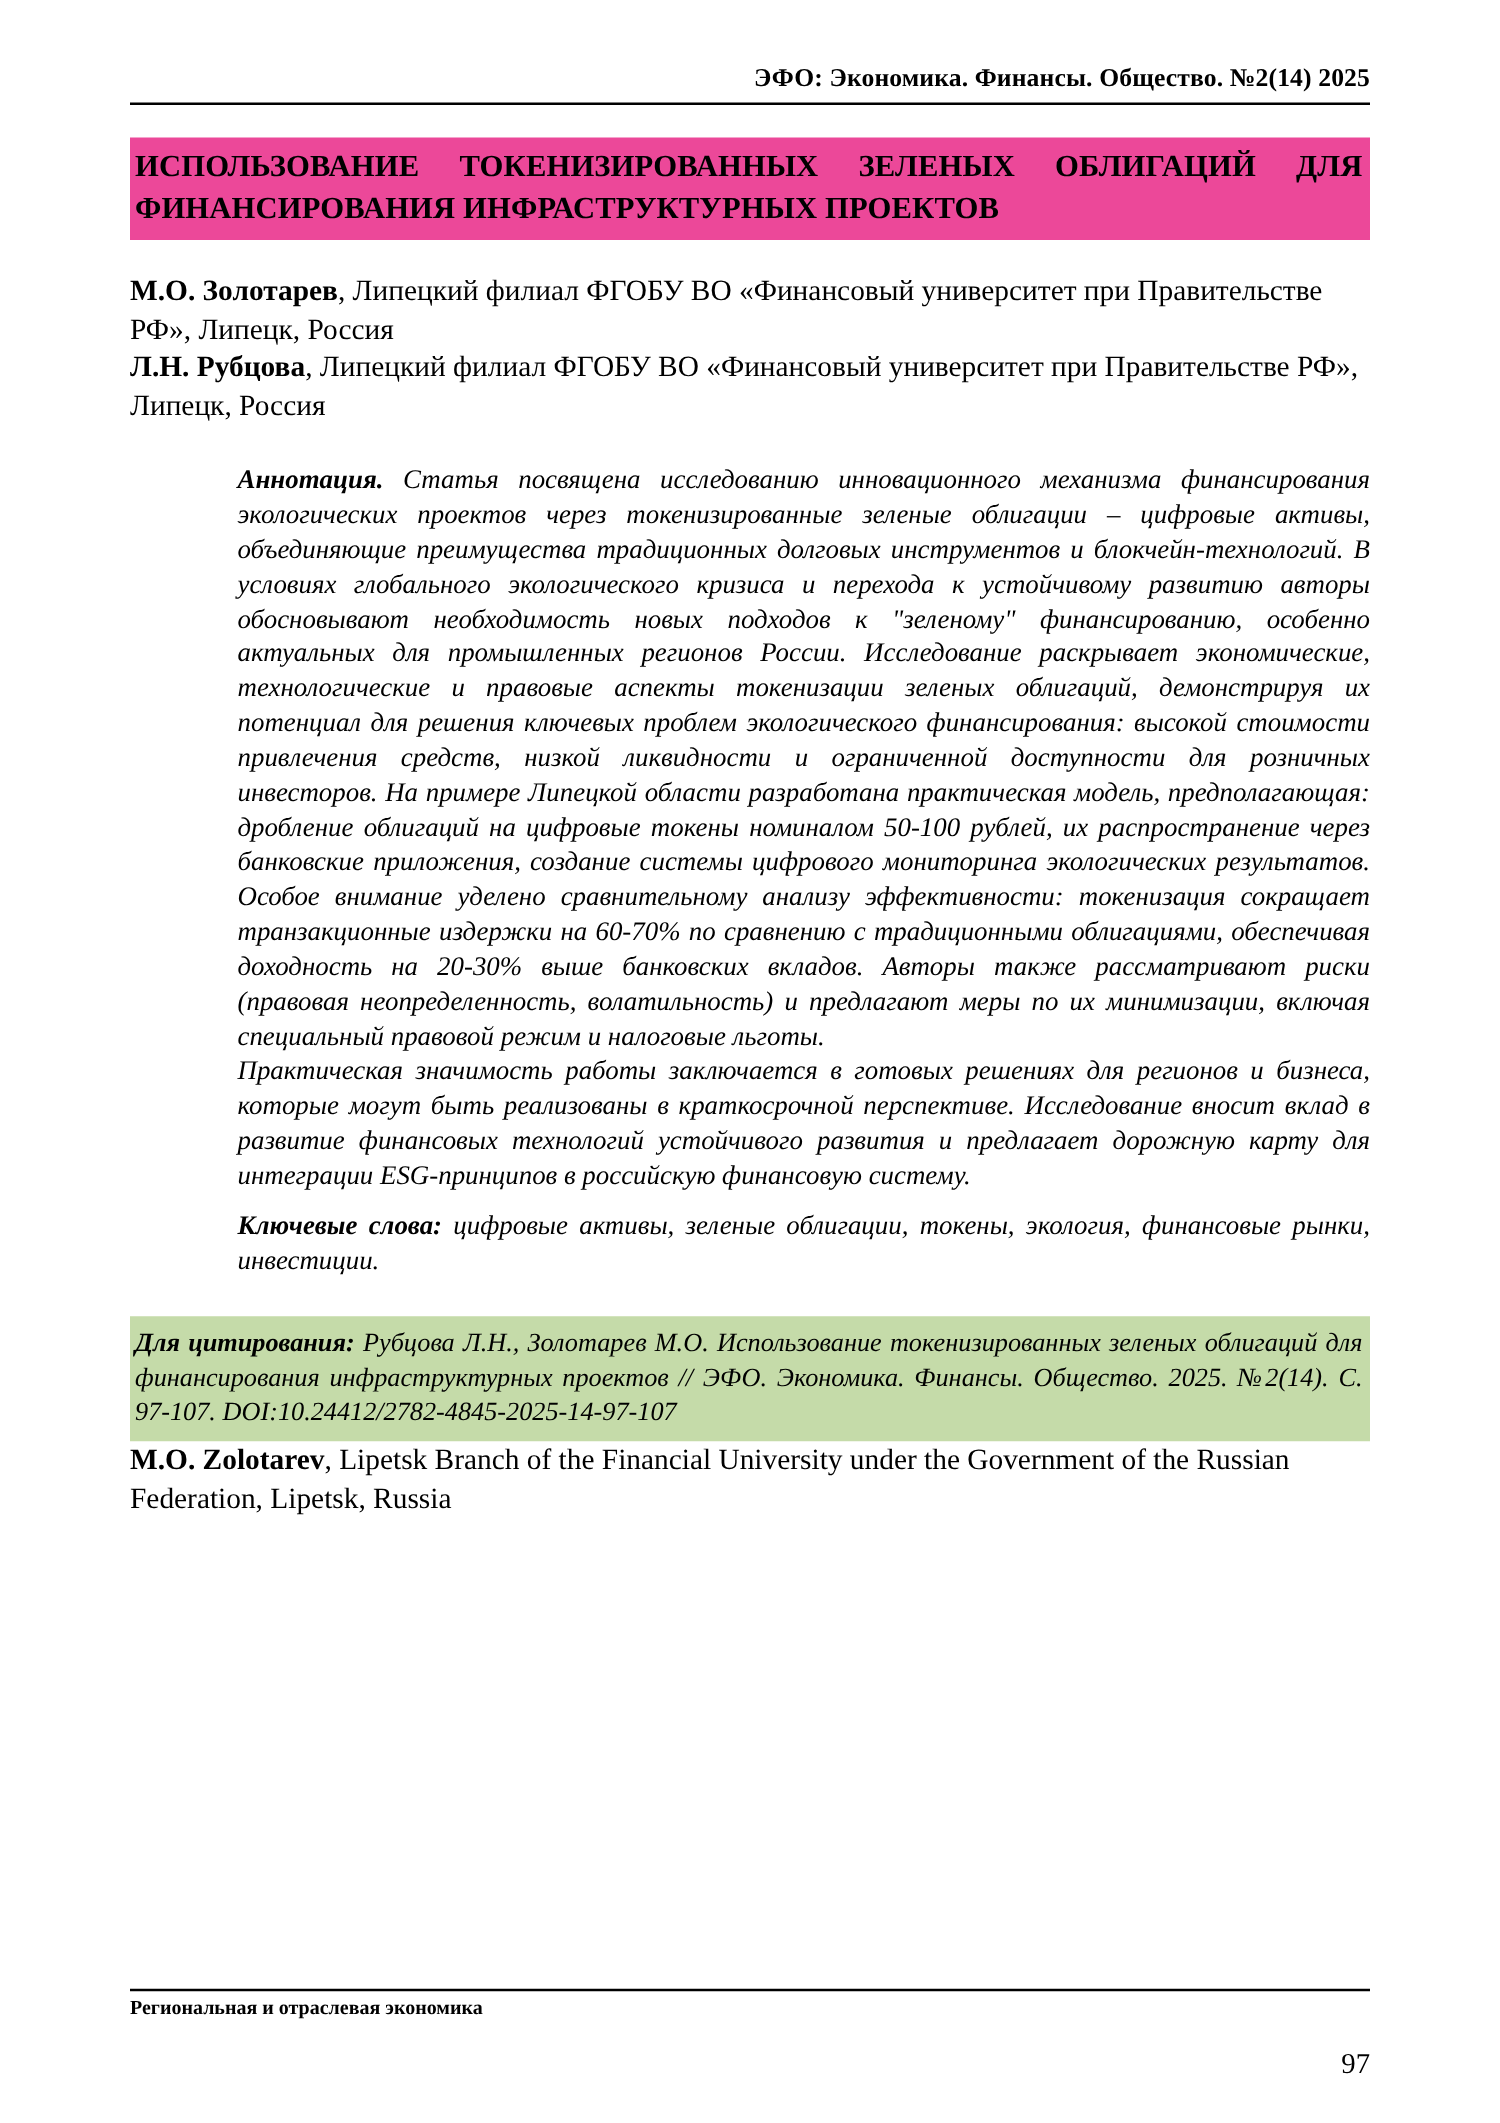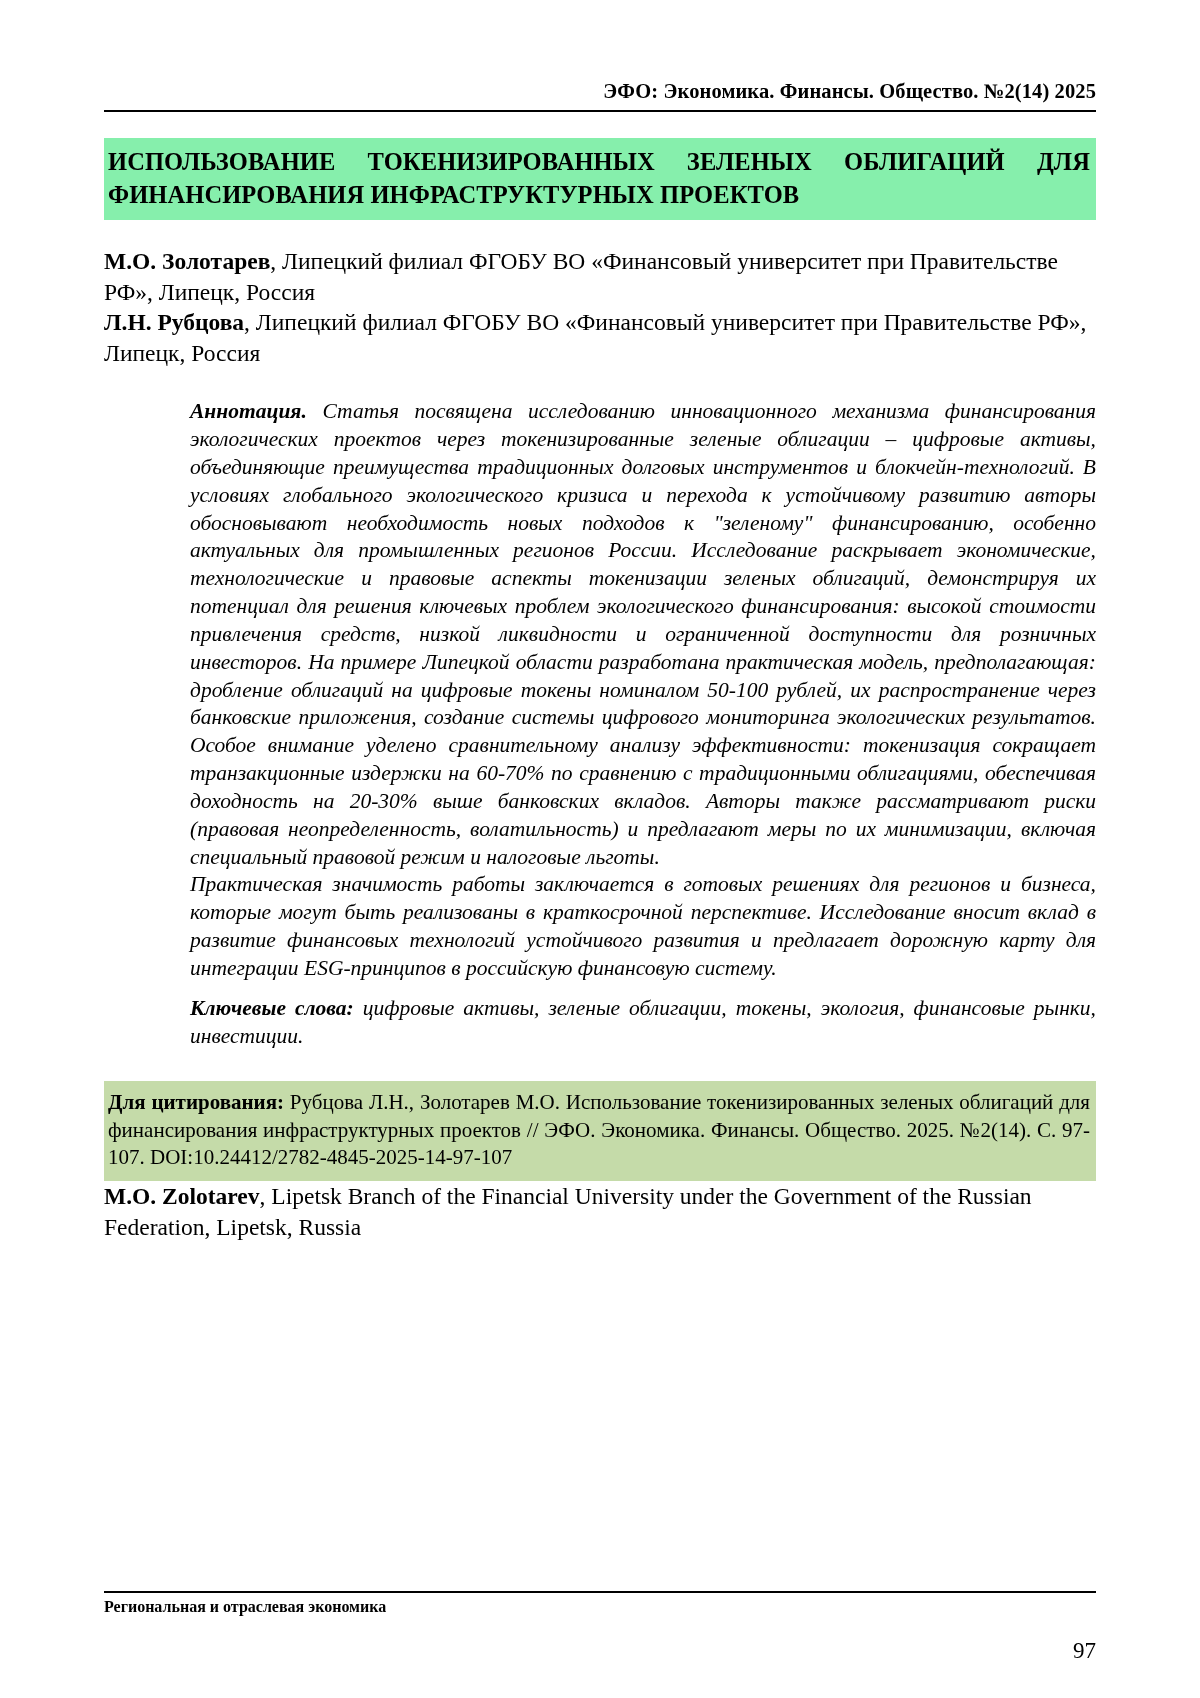--- a/index.html
+++ b/index.html
@@ -11,21 +11,21 @@
     width: 1200px;
     min-height: 1698px;
     font-family: "Liberation Serif", serif;
     color: #000000;
     position: relative;
   }
   .page {
     width: 1200px;
     min-height: 1698px;
     box-sizing: border-box;
-    padding: 80px 104px 0 104px;
+    padding: 52px 104px 0 104px;
     position: relative;
   }
   
   .running-head {
     text-align: right;
     font-family: "Liberation Serif", serif;
     font-weight: bold;
     font-size: 20.5px;
     letter-spacing: 0.1px;
     padding-bottom: 7px;
@@ -35,21 +35,21 @@
     margin-bottom: 26px;
   }
   
   .udk-block {
     font-size: 23px;
     line-height: 1.28;
     margin-bottom: 24px;
   }
   
   .title-ru {
-    background: #86efac;
+    background: #ec4899;
     font-weight: bold;
     font-size: 24.5px;
     line-height: 1.33;
     text-transform: uppercase;
     text-align: justify;
     text-align-last: left;
     padding: 8px 6px 9px 4px;
     margin: 0 0 26px 0;
     letter-spacing: 0.1px;
   }
@@ -83,20 +83,21 @@
   .keywords .lead { font-weight: bold; }
   
   .citation {
     background: #c5dba9;
     font-size: 21px;
     line-height: 1.33;
     padding: 8px 6px 9px 4px;
     margin: 30px 0 0 0;
     text-align: justify;
     text-align-last: left;
+    font-style: italic;
   }
   .citation .lead { font-weight: bold; }
   
   .title-en {
     font-weight: bold;
     font-size: 24.5px;
     line-height: 1.33;
     text-transform: uppercase;
     text-align: justify;
     text-align-last: left;

